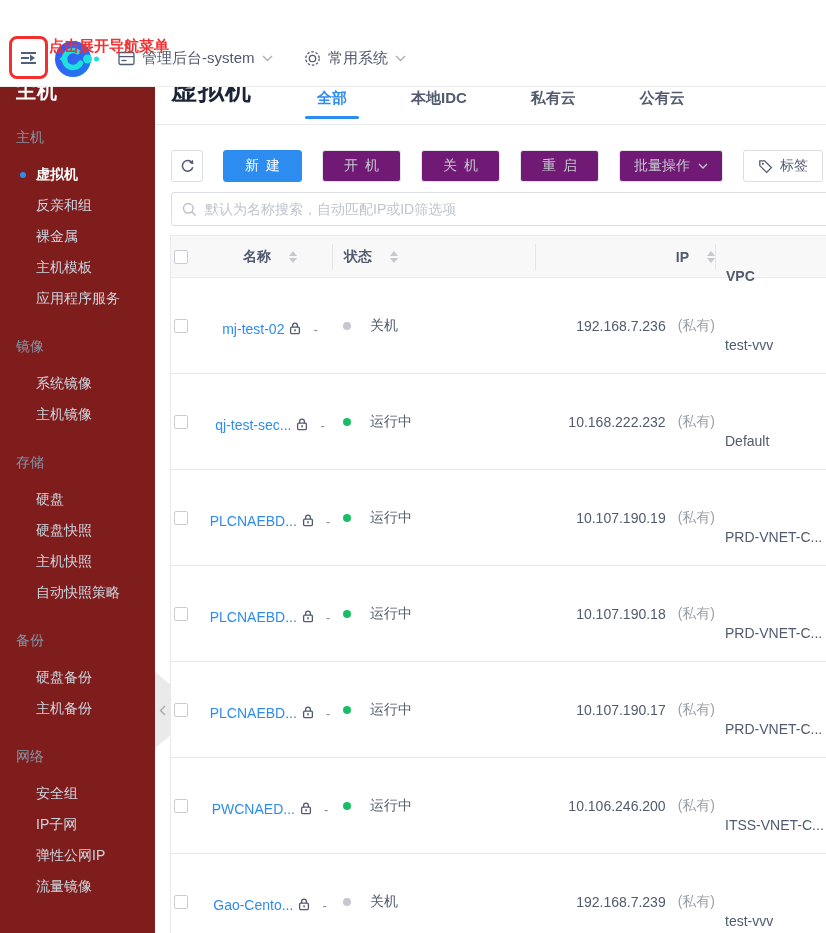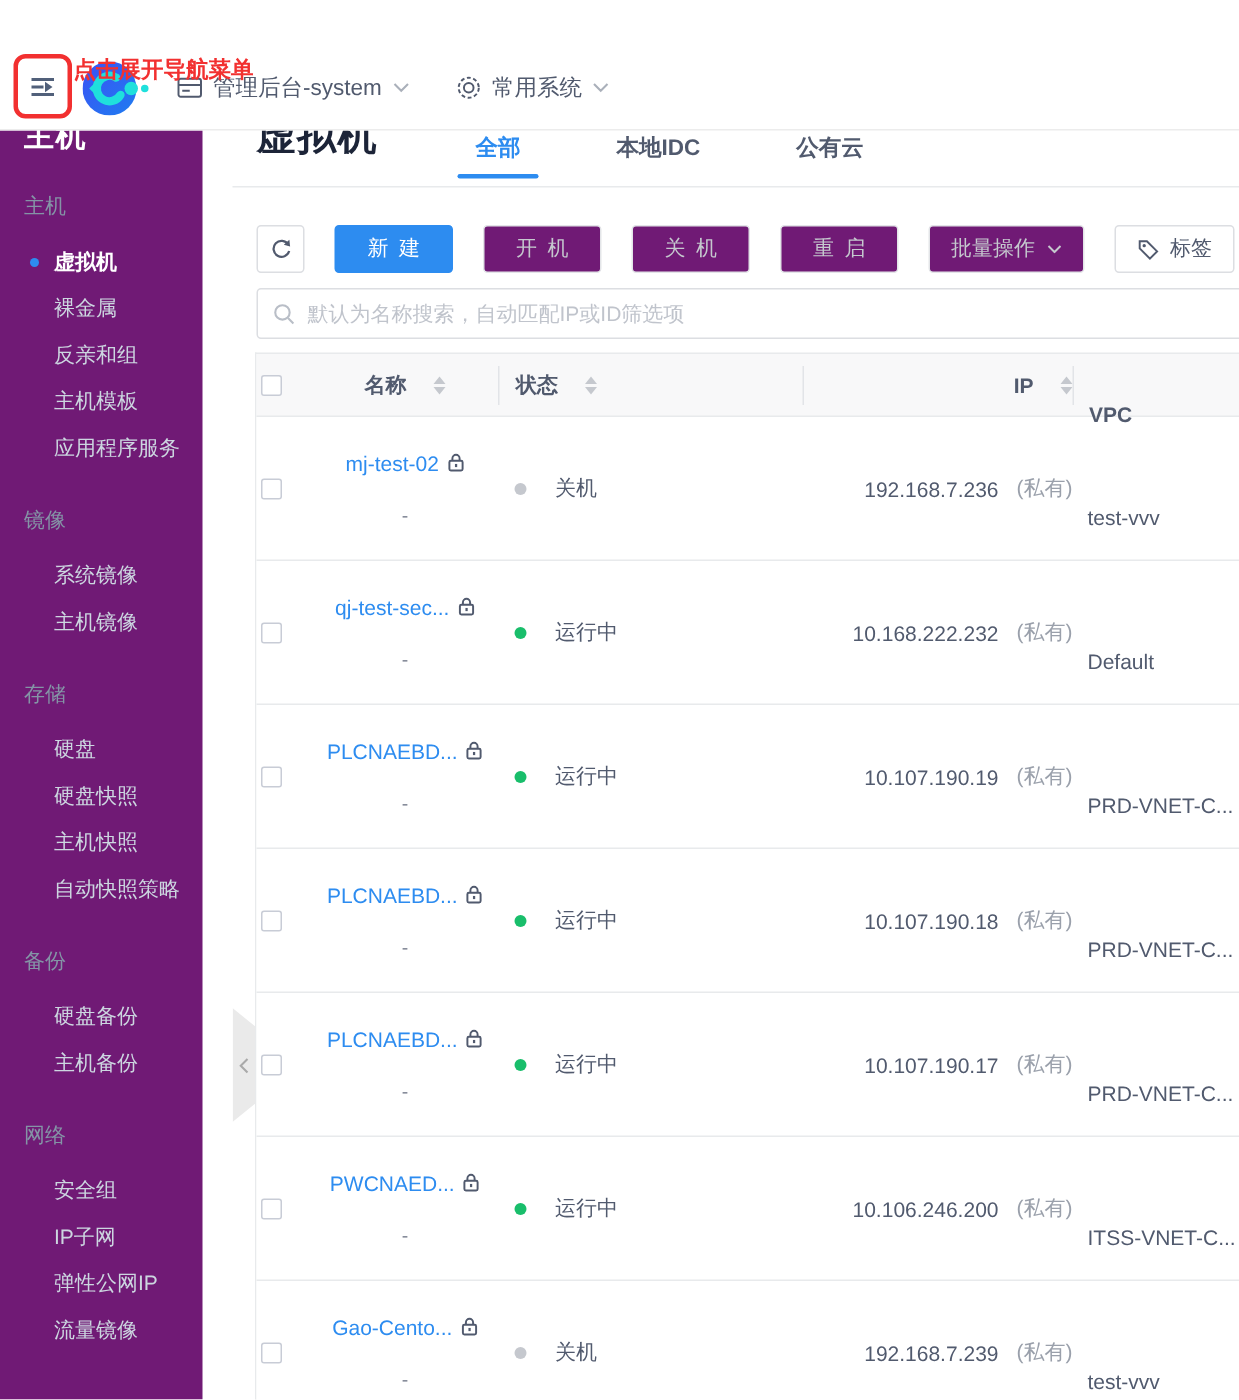--- a/index.html
+++ b/index.html
@@ -15,22 +15,22 @@
     display:flex; align-items:center; justify-content:center; cursor:pointer; }
   .logo { position:absolute; left:55px; top:11px; }
   .top-drop { position:absolute; top:0; height:57px; display:flex; align-items:center; gap:7px;
     color:#515a6e; font-size:15px; cursor:pointer; }
   .top-drop.workspace { left:118px; }
   .top-drop.quick { left:304px; }
   .hint-text { position:absolute; left:49px; top:37px; font-size:15px; font-weight:bold;
     color:#f23030; white-space:nowrap; z-index:11; }
 
   
-  .sidebar { position:absolute; left:0; top:57px; width:135px; height:876px;
-    background:#701a75; color:#ccd6e0; padding:20px 0 0 16px; overflow:hidden; }
+  .sidebar { position:absolute; left:0; top:57px; width:155px; height:876px;
+    background:#7f1d1d; color:#ccd6e0; padding:20px 0 0 16px; overflow:hidden; }
   .side-title { font-size:20px; font-weight:bold; color:#fff; line-height:28px; letter-spacing:1px; }
   .nav-section-label { margin-top:22px; font-size:14px; color:#8494a6; line-height:20px; }
   .nav-list { list-style:none; margin-top:12px; }
   .nav-item { position:relative; line-height:31px; font-size:14px; color:#ccd6e0;
     padding-left:20px; cursor:pointer; white-space:nowrap; }
   .nav-item.active { color:#fff; font-weight:bold; }
   .nav-item.active::before { content:""; position:absolute; left:4px; top:13px;
     width:6px; height:6px; border-radius:50%; background:#2d8cf0; }
   .collapse-handle { position:absolute; left:155px; top:672px; width:15px; height:76px;
     background:#eaeaea; clip-path:polygon(0 0,100% 16%,100% 84%,0 100%); z-index:6;
@@ -79,21 +79,21 @@
   .c-status{ width:203px; padding-left:11px; }
   .c-ip    { width:180px; padding-left:8px;justify-content:flex-end; }
   .c-vpc   { flex:1; padding-left:10px; }
   .thead .c-status, .thead .c-ip, .thead .c-vpc { border-left:1px solid #e2e4e8; height:26px; }
   .checkbox { width:14px; height:14px; border:1px solid #c8ccd6; border-radius:2px;
     background:#fff; cursor:pointer; display:inline-block; }
   .caret { display:inline-flex; flex-direction:column; gap:2px; margin-left:6px; }
   .caret i { width:0; height:0; border-left:4px solid transparent; border-right:4px solid transparent; }
   .caret .up { border-bottom:5px solid #c5c8ce; }
   .caret .down { border-top:5px solid #c5c8ce; }
-  .c-name { flex-direction:column; align-items:center; justify-content:center; }
+  .c-name { flex-direction:row; align-items:flex-end; justify-content:center; }
   .name-line { display:flex; align-items:center; gap:5px; }
   .vm-link { color:#2d8cf0; text-decoration:none; cursor:pointer; white-space:nowrap; }
   .sub { font-size:13px; color:#808695; margin-top:7px; }
   .dot { width:8px; height:8px; border-radius:50%; margin-right:7px; flex:none; }
   .ip-suffix { color:#9aa0ab; }
   .c-vpc span { white-space:nowrap;margin-top:38px; }
 </style>
 </head>
 <body>
 
@@ -162,24 +162,24 @@
 <div class="sidebar">
   <div class="side-title">主机</div>
   <div id="sidebar-sections">
       <div>
     <div class="nav-section-label">主机</div>
     <ul class="nav-list">
           <li class="nav-item active">
     <span>虚拟机</span>
   </li>
           <li class="nav-item">
+    <span>反亲和组</span>
+  </li>
+          <li class="nav-item">
     <span>裸金属</span>
-  </li>
-          <li class="nav-item">
-    <span>反亲和组</span>
   </li>
           <li class="nav-item">
     <span>主机模板</span>
   </li>
           <li class="nav-item">
     <span>应用程序服务</span>
   </li>
         </ul>
   </div>
       <div>
@@ -253,20 +253,23 @@
   <div class="page-header">
     <div class="page-title">虚拟机</div>
     <div class="tab-bar">
         <div class="tab active">
     <span>全部</span>
   </div>
         <div class="tab">
     <span>本地IDC</span>
   </div>
         <div class="tab">
+    <span>私有云</span>
+  </div>
+        <div class="tab">
     <span>公有云</span>
   </div>
       </div>
   </div>
 
   <div class="toolbar">
     <div class="btn icon-btn">
       <span style="display:inline-flex">
         <svg width="15" height="15" viewBox="0 0 15 15">
           <path d="M12.2 4.1 A5.3 5.3 0 1 0 12.8 8.3" fill="none" stroke="#515a6e" stroke-width="1.5"></path>

